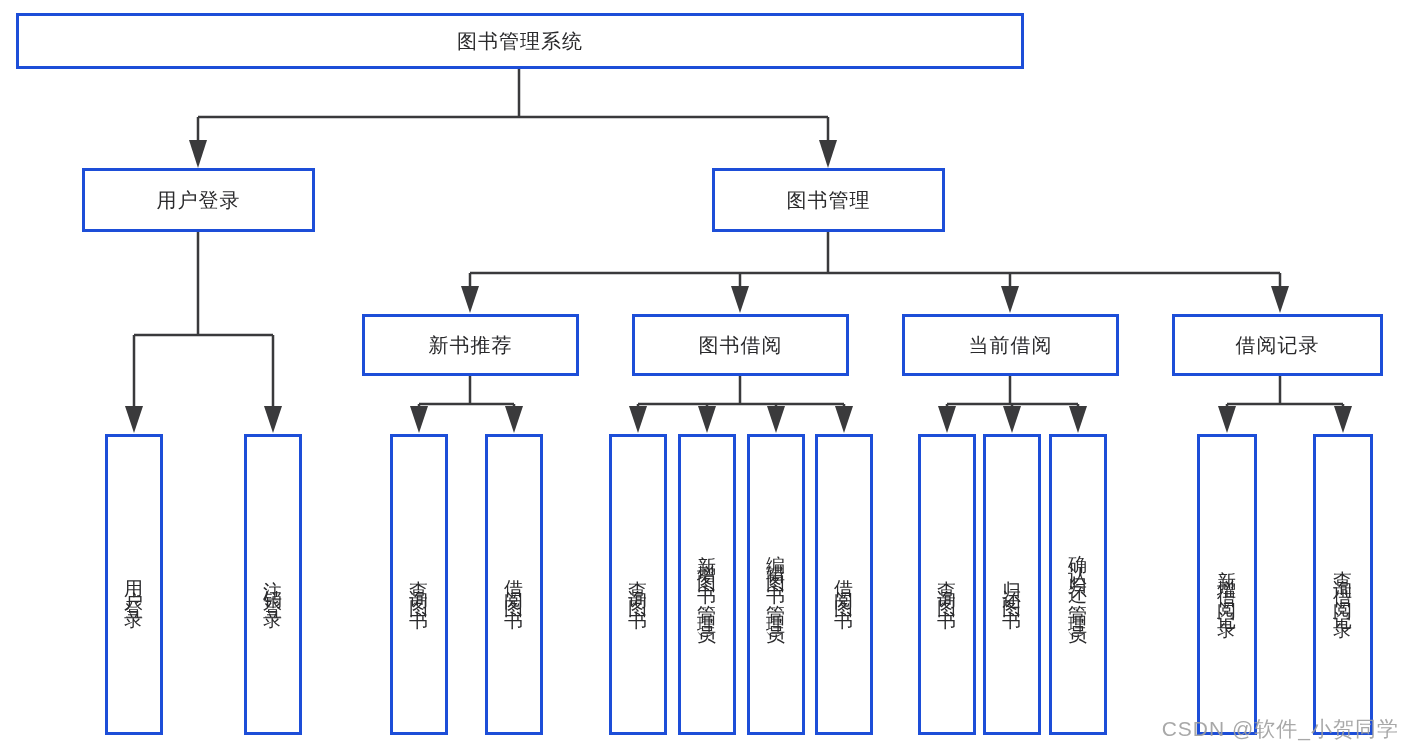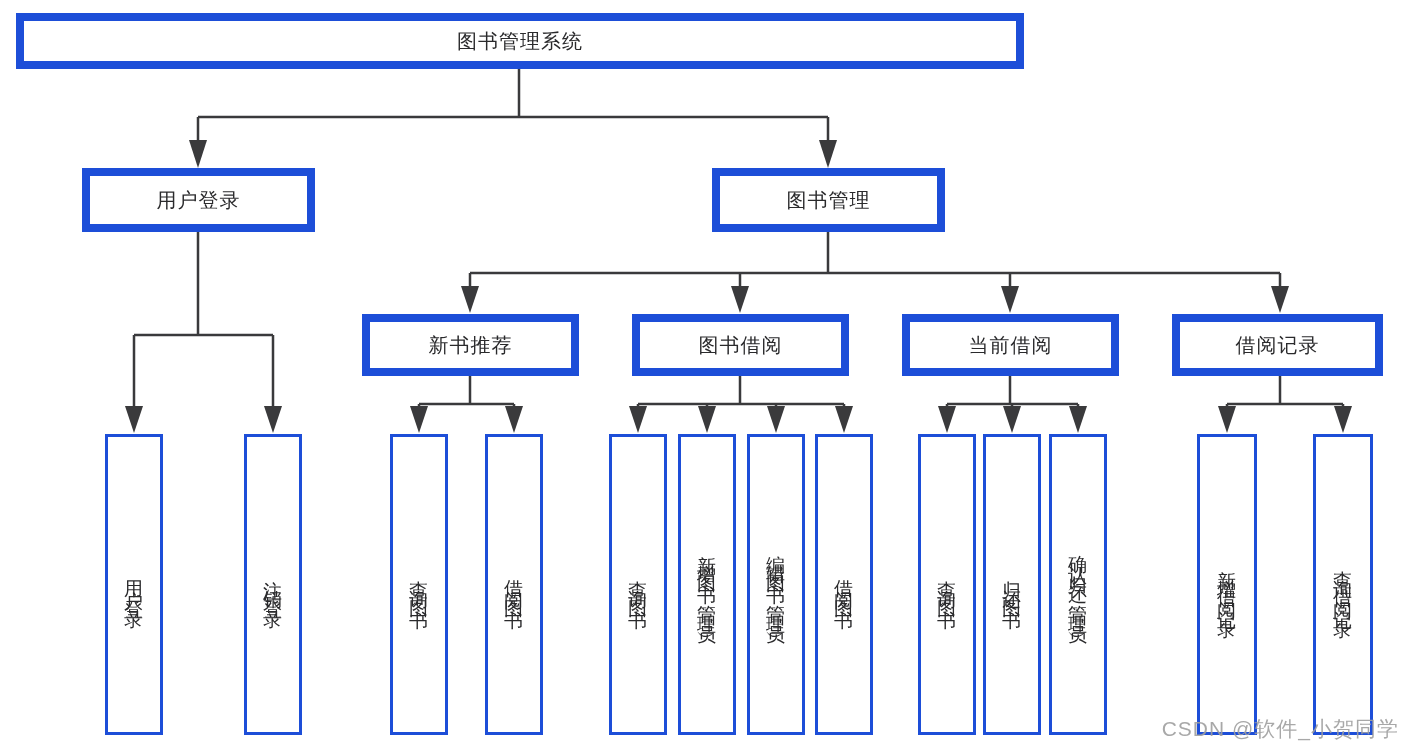--- a/index.html
+++ b/index.html
@@ -9,21 +9,21 @@
     height: 747px;
     background: #ffffff;
     overflow: hidden;
     font-family: "Liberation Sans", "DejaVu Sans", sans-serif;
   }
   #wires { position: absolute; left: 0; top: 0; width: 1405px; height: 747px; }
   .node {
     position: absolute;
     box-sizing: border-box;
     background: #ffffff;
-    border: 8px solid #1d4ed8;
+    border: 3px solid #1d4ed8;
     display: flex;
     align-items: center;
     justify-content: center;
     color: #2a2a2c;
     font-size: 20px;
     letter-spacing: 1px;
     text-align: center;
   }
   .leaf { border-width: 3px; }
   .v-label {

